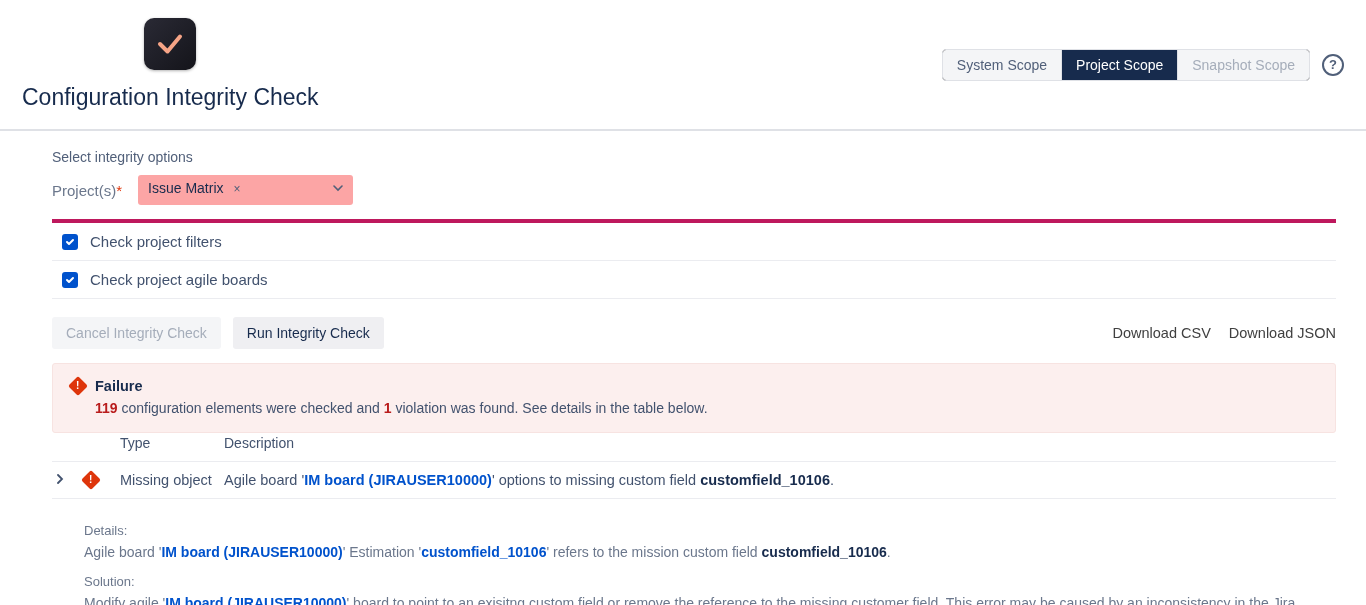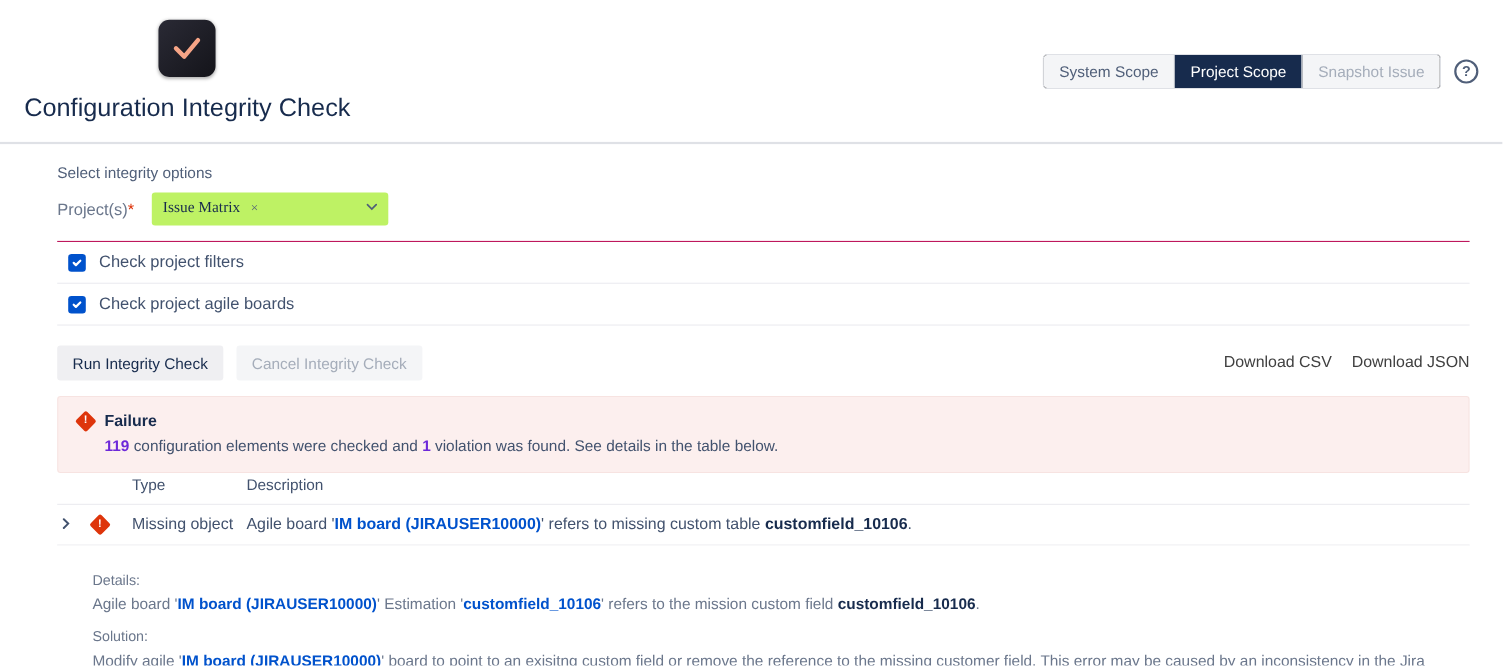--- a/index.html
+++ b/index.html
@@ -38,23 +38,23 @@
   }
 
   
   .content { padding: 18px 30px 0 52px; }
   .section-label { font-size:14px; color:#505F79; margin-bottom:10px; }
 
   .row-projects { display:flex; align-items:center; gap:16px; margin-bottom:14px; }
   .field-label { font-size:15px; color:#6B778C; }
   .req { color:#DE350B; }
   .project-select {
-    display:flex; align-items:center; justify-content:space-between;
-    background:#bef264; border:none; border-radius:3px; padding:5px 10px;
-    min-width:215px; height:30px; font-size:14px; color:#172B4D; cursor:pointer;font-family:Liberation Serif, serif;
+    display:flex; justify-content:space-between;
+    background:#fca5a5; border:none; border-radius:3px; padding:5px 10px;
+    min-width:215px; height:30px; font-size:14px; color:#172B4D; cursor:pointer;
   }
   .chip-x { margin-left:6px; color:#505F79; font-size:12px; }
   .caret-down { color:#505F79; }
 
   .opt-row { display:flex; align-items:center; gap:12px; padding:10px 0 10px 10px; border-bottom:1px solid #EBECF0; }
   .opt-row:last-of-type { border-bottom:none; }
   .chk {
     width:16px; height:16px; border-radius:3px; background:#0052CC; display:flex; align-items:center;justify-content:center; cursor:pointer;
   }
   .opt-text { font-size:15px; color:#42526E; }
@@ -75,21 +75,21 @@
     padding:14px 18px 16px 18px;
   }
   .banner-head { display:flex; align-items:center; gap:10px; margin-bottom:6px;}
   .err-diamond {
     width:14px; height:14px; transform:rotate(45deg); background:#DE350B; border-radius:2px;
     display:flex; align-items:center; justify-content:center;
   }
   .err-diamond span { transform:rotate(-45deg); color:#fff; font-size:10px; font-weight:700; line-height:1;}
   .banner-title { font-weight:700; font-size:14.5px; color:#172B4D;}
   .banner-msg { font-size:14px; color:#42526E; margin-left:24px;}
-  .banner-msg b { color:#6d28d9; }
+  .banner-msg b { color:#b91c1c; }
 
   
   .thead { display:flex; align-items:center; padding:2px 4px 10px 4px; color:#42526E; font-size:14px;}
   .col-expand{ width:28px;}
   .col-icon{ width:36px;}
   .col-type{ width:104px;}
   .col-desc{ flex:1;}
 
   .trow { display:flex; align-items:center; padding:10px 4px; border-top:1px solid #EBECF0; border-bottom:1px solid #EBECF0; font-size:14.5px;}
   .expand-caret { color:#42526E; cursor:pointer; font-size:12px;}
@@ -116,21 +116,21 @@
       <svg width="30" height="30" viewBox="0 0 24 24">
         <path d="M4 12 L10 18 L20 6" stroke="#F6A486" stroke-width="3.2" fill="none" stroke-linecap="round" stroke-linejoin="round"></path>
       </svg>
     </div>
     <div class="page-title">Configuration Integrity Check</div>
   </div>
   <div class="header-right">
     <div class="scope-group">
       <button class="scope-btn">System Scope</button>
       <button class="scope-btn active">Project Scope</button>
-      <button class="scope-btn disabled">Snapshot Issue</button>
+      <button class="scope-btn disabled">Snapshot Scope</button>
     </div>
     <div class="help-btn">?</div>
   </div>
 </div>
 
 <div class="content">
 
   <div class="section-label">Select integrity options</div>
 
   <div class="row-projects">
@@ -143,42 +143,42 @@
         <span class="chip-x">×</span>
       </span>
       <span class="caret-down">
         <svg width="10" height="10" viewBox="0 0 10 10">
             <path d="M1 3 L5 7 L9 3" stroke="#505F79" stroke-width="1.6" fill="none" stroke-linecap="round"></path>
           </svg>
       </span>
     </div>
   </div>
 
-  <div class="opt-row" style="border-top:1px solid #be185d;">
+  <div class="opt-row" style="border-top:4px solid #be185d;">
     <div class="chk">
       <svg width="10" height="10" viewBox="0 0 10 10">
           <path d="M2 5 L4 7 L8 3" stroke="#fff" stroke-width="2" fill="none" stroke-linecap="round" stroke-linejoin="round"></path>
         </svg>
     </div>
     <div class="opt-text">Check project filters</div>
   </div>
 
   <div class="opt-row" style="border-bottom:1px solid #EBECF0;">
     <div class="chk">
       <svg width="10" height="10" viewBox="0 0 10 10">
           <path d="M2 5 L4 7 L8 3" stroke="#fff" stroke-width="2" fill="none" stroke-linecap="round" stroke-linejoin="round"></path>
         </svg>
     </div>
     <div class="opt-text">Check project agile boards</div>
   </div>
 
   <div class="actions-row">
     <div class="actions-left">
+      <button class="btn btn-cancel">Cancel Integrity Check</button>
       <button class="btn btn-run">Run Integrity Check</button>
-      <button class="btn btn-cancel">Cancel Integrity Check</button>
     </div>
     <div class="links-right">
       <span class="link">Download CSV</span>
       <span class="link">Download JSON</span>
     </div>
   </div>
 
   <div class="banner">
     <div class="banner-head">
       <div class="err-diamond">
@@ -204,21 +204,21 @@
           <path d="M2 1 L6 5 L2 9" stroke="#42526E" stroke-width="1.8" fill="none" stroke-linecap="round"></path>
         </svg>
     </div>
     <div class="col-icon">
       <div class="err-diamond">
           <span>!</span>
         </div>
     </div>
     <div class="col-type" style="color:#42526E;">Missing object</div>
     <div class="col-desc desc-text">
-      <span>Agile board '</span><span class="ref">IM board (JIRAUSER10000)</span><span>' refers to missing custom table </span><span class="bold">customfield_10106</span><span>.</span>
+      <span>Agile board '</span><span class="ref">IM board (JIRAUSER10000)</span><span>' options to missing custom field </span><span class="bold">customfield_10106</span><span>.</span>
     </div>
   </div>
 
   <div class="details">
     <div class="lbl">Details:</div>
     <div class="txt">
       <span>Agile board '</span><span class="ref">IM board (JIRAUSER10000)</span><span>' Estimation '</span><span class="ref">customfield_10106</span><span>' refers to the mission custom field </span><span class="bold">customfield_10106</span><span>.</span>
     </div>
 
     <div class="lbl">Solution:</div>

